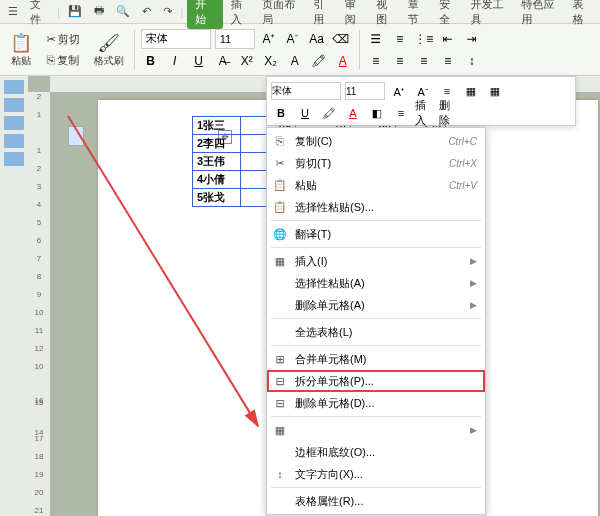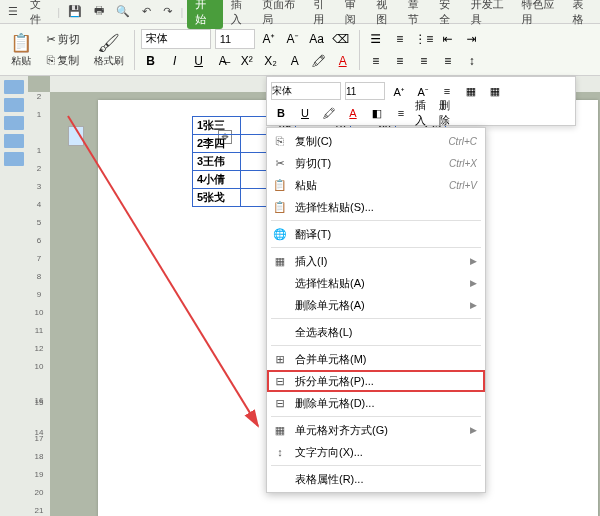--- a/index.html
+++ b/index.html
@@ -306,22 +306,24 @@
         <span class="mico">⊟</span>
         <span>拆分单元格(P)...</span>
       </div>
     <div class="item">
         <span class="mico">⊟</span>
         <span>删除单元格(D)...</span>
       </div>
     <div class="sep"></div>
     <div class="item">
         <span class="mico">▦</span>
-        <span>单元格对齐方式(G)</span>
         <span class="arrow">▶</span>
+      </div>
+    <div class="item">
+        <span>边框和底纹(O)...</span>
       </div>
     <div class="item">
         <span class="mico">↕</span>
         <span>文字方向(X)...</span>
       </div>
     <div class="sep"></div>
     <div class="item">
         <span>表格属性(R)...</span>
       </div>
   </div>

